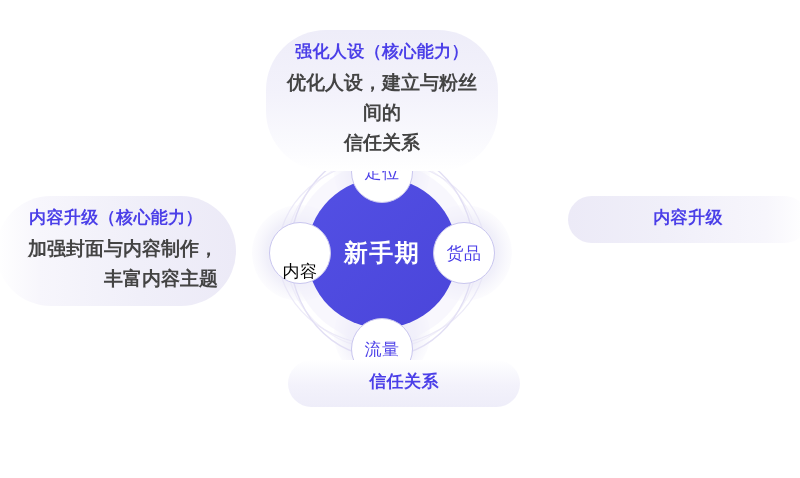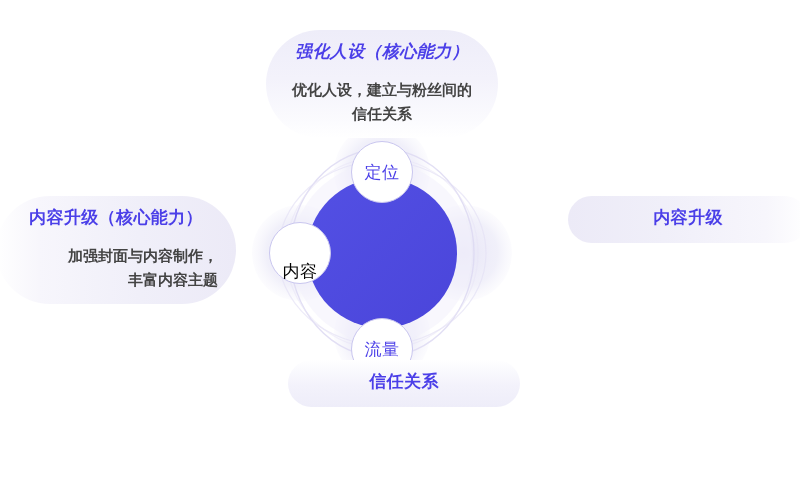--- a/index.html
+++ b/index.html
@@ -31,24 +31,24 @@
     z-index: 4;
   }
   .pill .title {
     font-size: 17px;
     font-weight: 700;
     letter-spacing: 0.4px;
     line-height: 1.45;
     white-space: nowrap;
   }
   .pill .desc {
-    font-size: 15px;
+    font-size: 19px;
     font-weight: 600;
     line-height: 1.6;
-    margin-top: 13px;
+    margin-top: 3px;
     white-space: pre-line;
   }
 
   
   .pill-top {
     left: 266px; top: 30px; width: 232px;
     background: linear-gradient(180deg, #eeedf9 0%, #f3f2fb 45%, #fbfbfe 85%, #ffffff 100%);
   }
   .pill-left {
     left: -4px; top: 196px; width: 240px;
@@ -109,21 +109,21 @@
     color: #ffffff;
     z-index: 5;
   }
 </style>
 </head>
 <body>
 
 <div class="canvas">
 
   <div class="pill pill-top">
-    <div class="title" style="color: rgb(75, 63, 232); font-style: italic;">强化人设（核心能力）</div>
+    <div class="title" style="color: rgb(75, 63, 232);">强化人设（核心能力）</div>
     <div class="desc" style="color: rgb(68, 68, 68);">优化人设，建立与粉丝间的
 信任关系</div>
   </div>
 
   <div class="pill pill-left">
     <div class="title" style="color: rgb(75, 63, 232);">内容升级（核心能力）</div>
     <div class="desc" style="color: rgb(68, 68, 68); text-align: right;">加强封面与内容制作，
 丰富内容主题</div>
   </div>
 
@@ -157,23 +157,29 @@
 
       <ellipse cx="131" cy="128" rx="92" ry="104" fill="none" stroke="#ddd9f2" stroke-width="1.4" opacity="0.85"></ellipse>
       <ellipse cx="131" cy="128" rx="104" ry="92" fill="none" stroke="#e4e1f5" stroke-width="1.2" opacity="0.7"></ellipse>
       <circle cx="131" cy="128" r="96" fill="none" stroke="#e7e4f6" stroke-width="1.2" opacity="0.55"></circle>
 
       <circle cx="131" cy="128" r="90" fill="#f2f1fb" opacity="0.55"></circle>
 
       <circle cx="131" cy="128" r="75" fill="url(#coreGrad)"></circle>
     </svg>
 
+    <div class="core">
+      <span>新手期</span>
+    </div>
 
     <div class="node node-top" style="color: rgb(75, 63, 232); border-color: rgb(201, 198, 239);">
       <span>定位</span>
+    </div>
+    <div class="node node-right" style="color: rgb(75, 63, 232); border-color: rgb(201, 198, 239);">
+      <span>货品</span>
     </div>
     <div class="node node-bottom" style="color: rgb(75, 63, 232); border-color: rgb(201, 198, 239);">
       <span>流量</span>
     </div>
     <div class="node node-left" style="color: #000000; border-color: rgb(201, 198, 239); align-items: flex-end;">
       <span>内容</span>
     </div>
 
   </div>
 </div>

